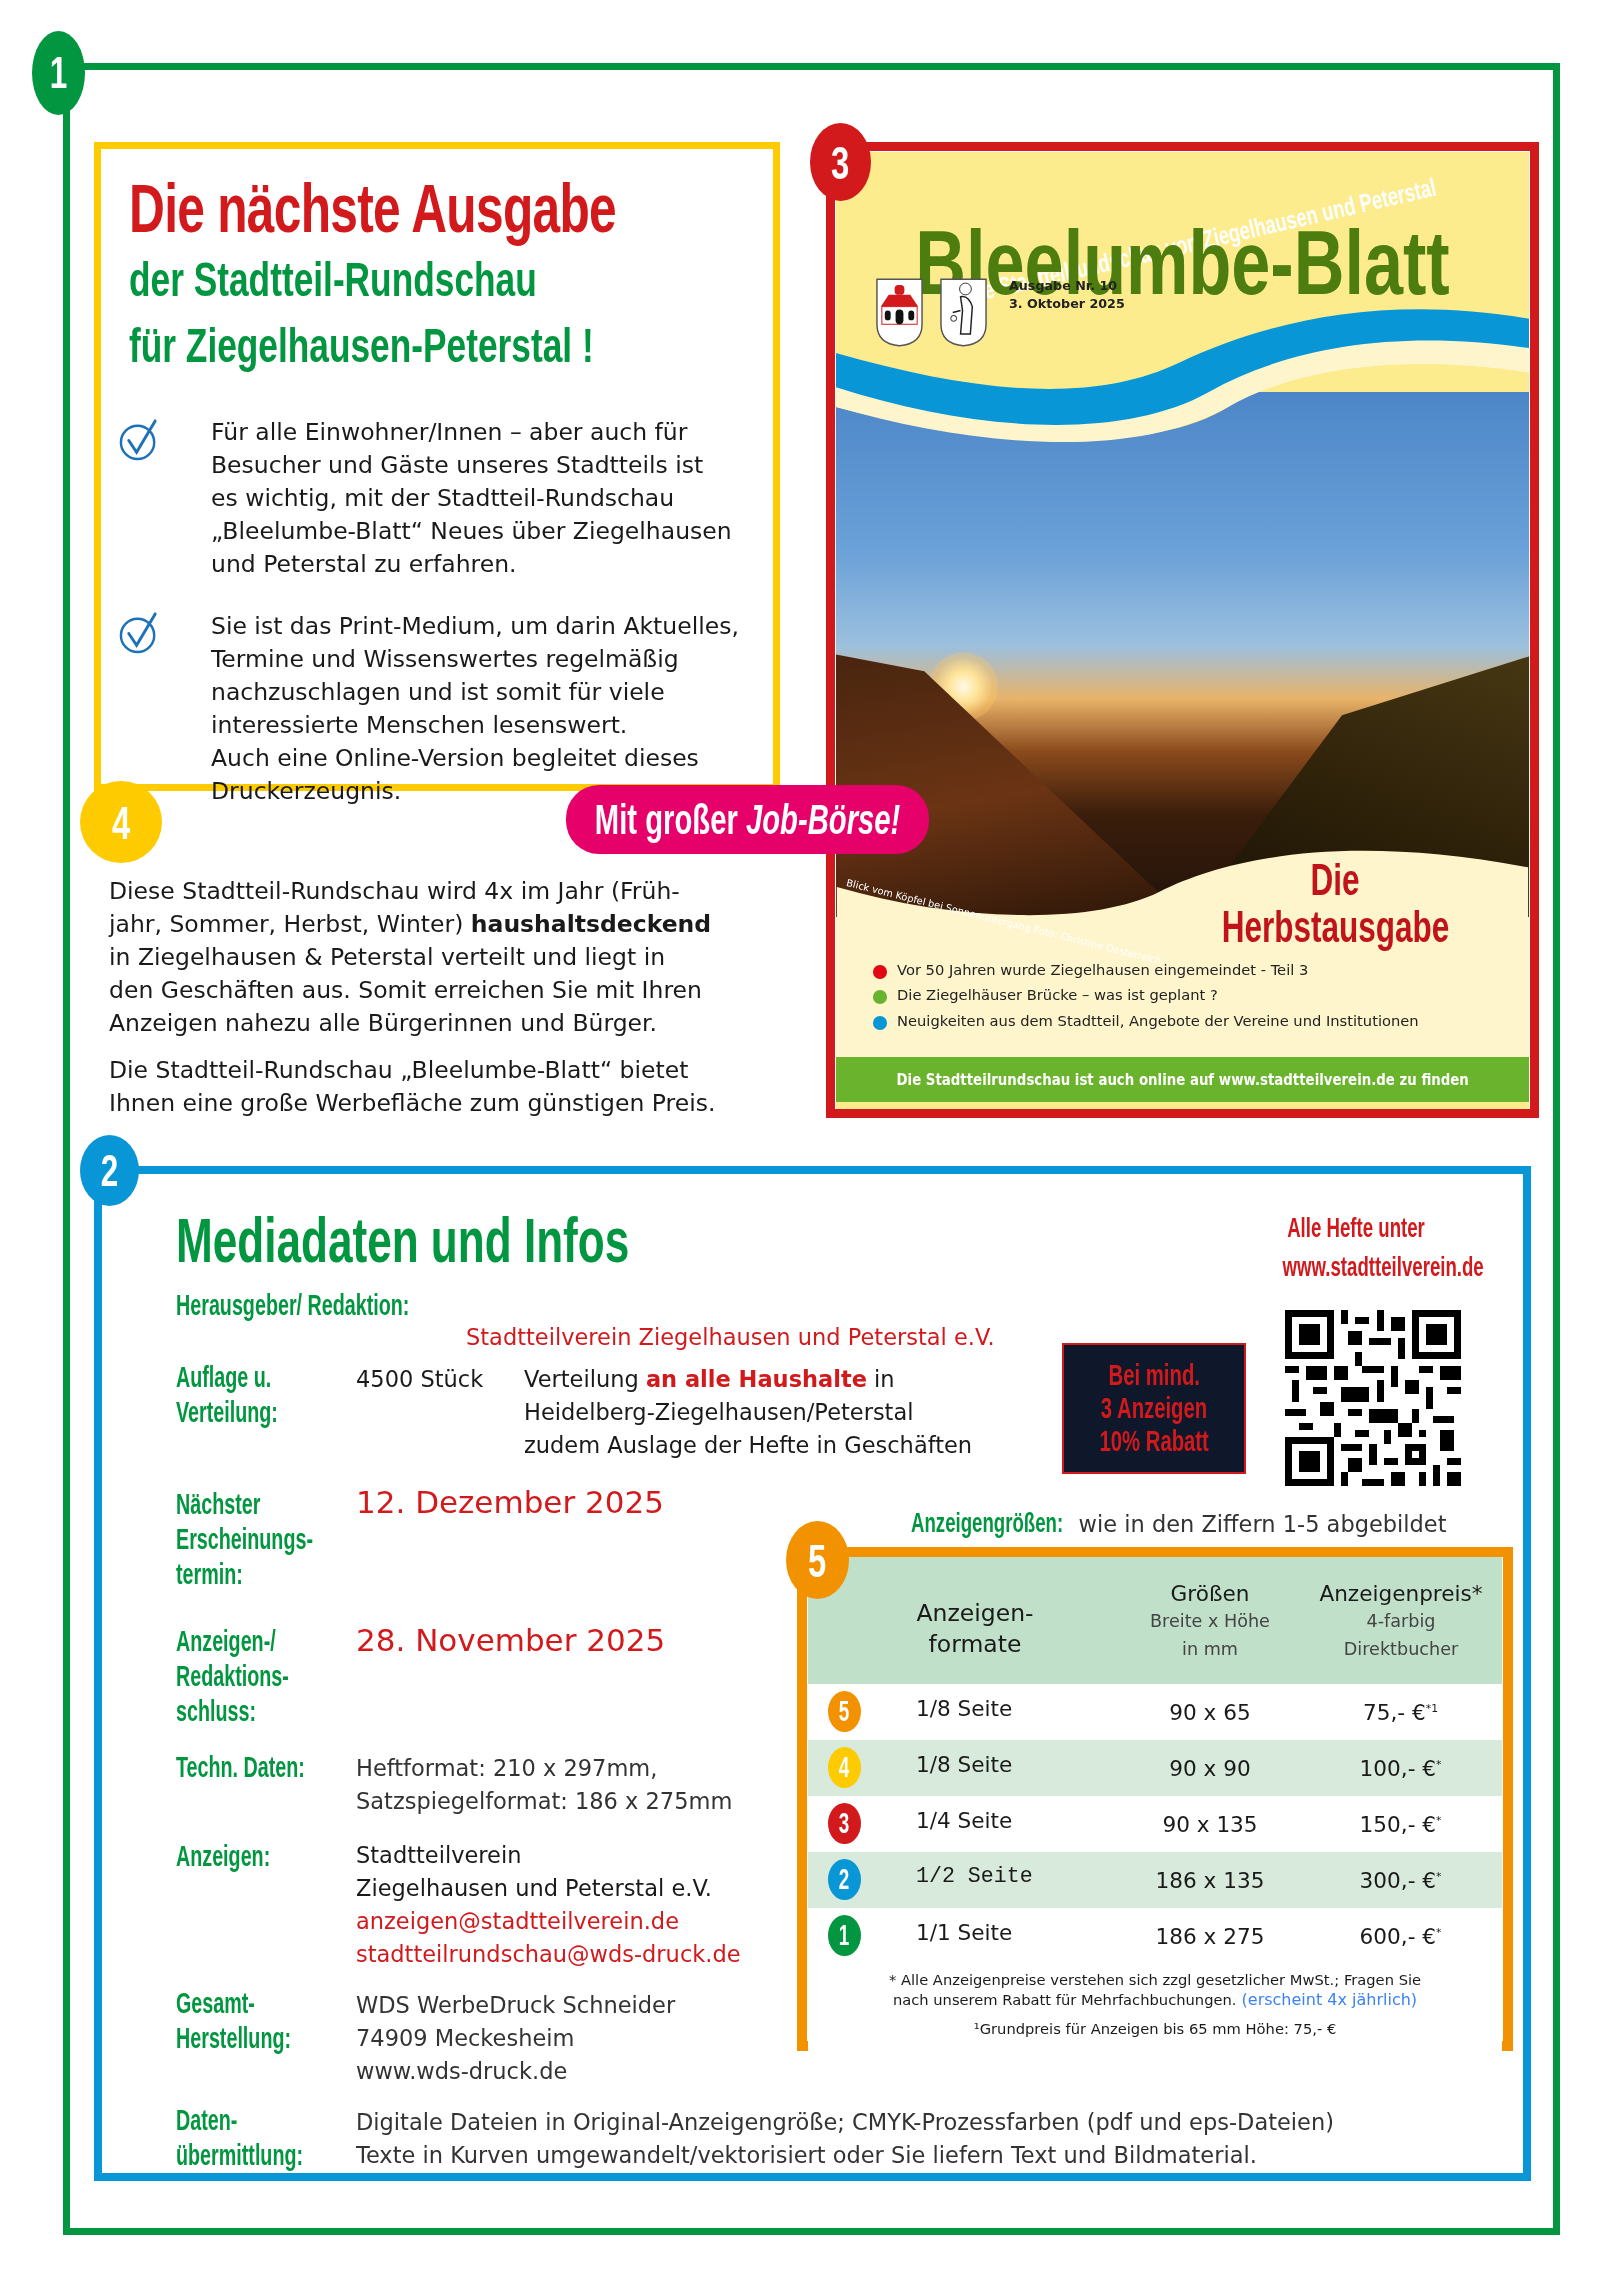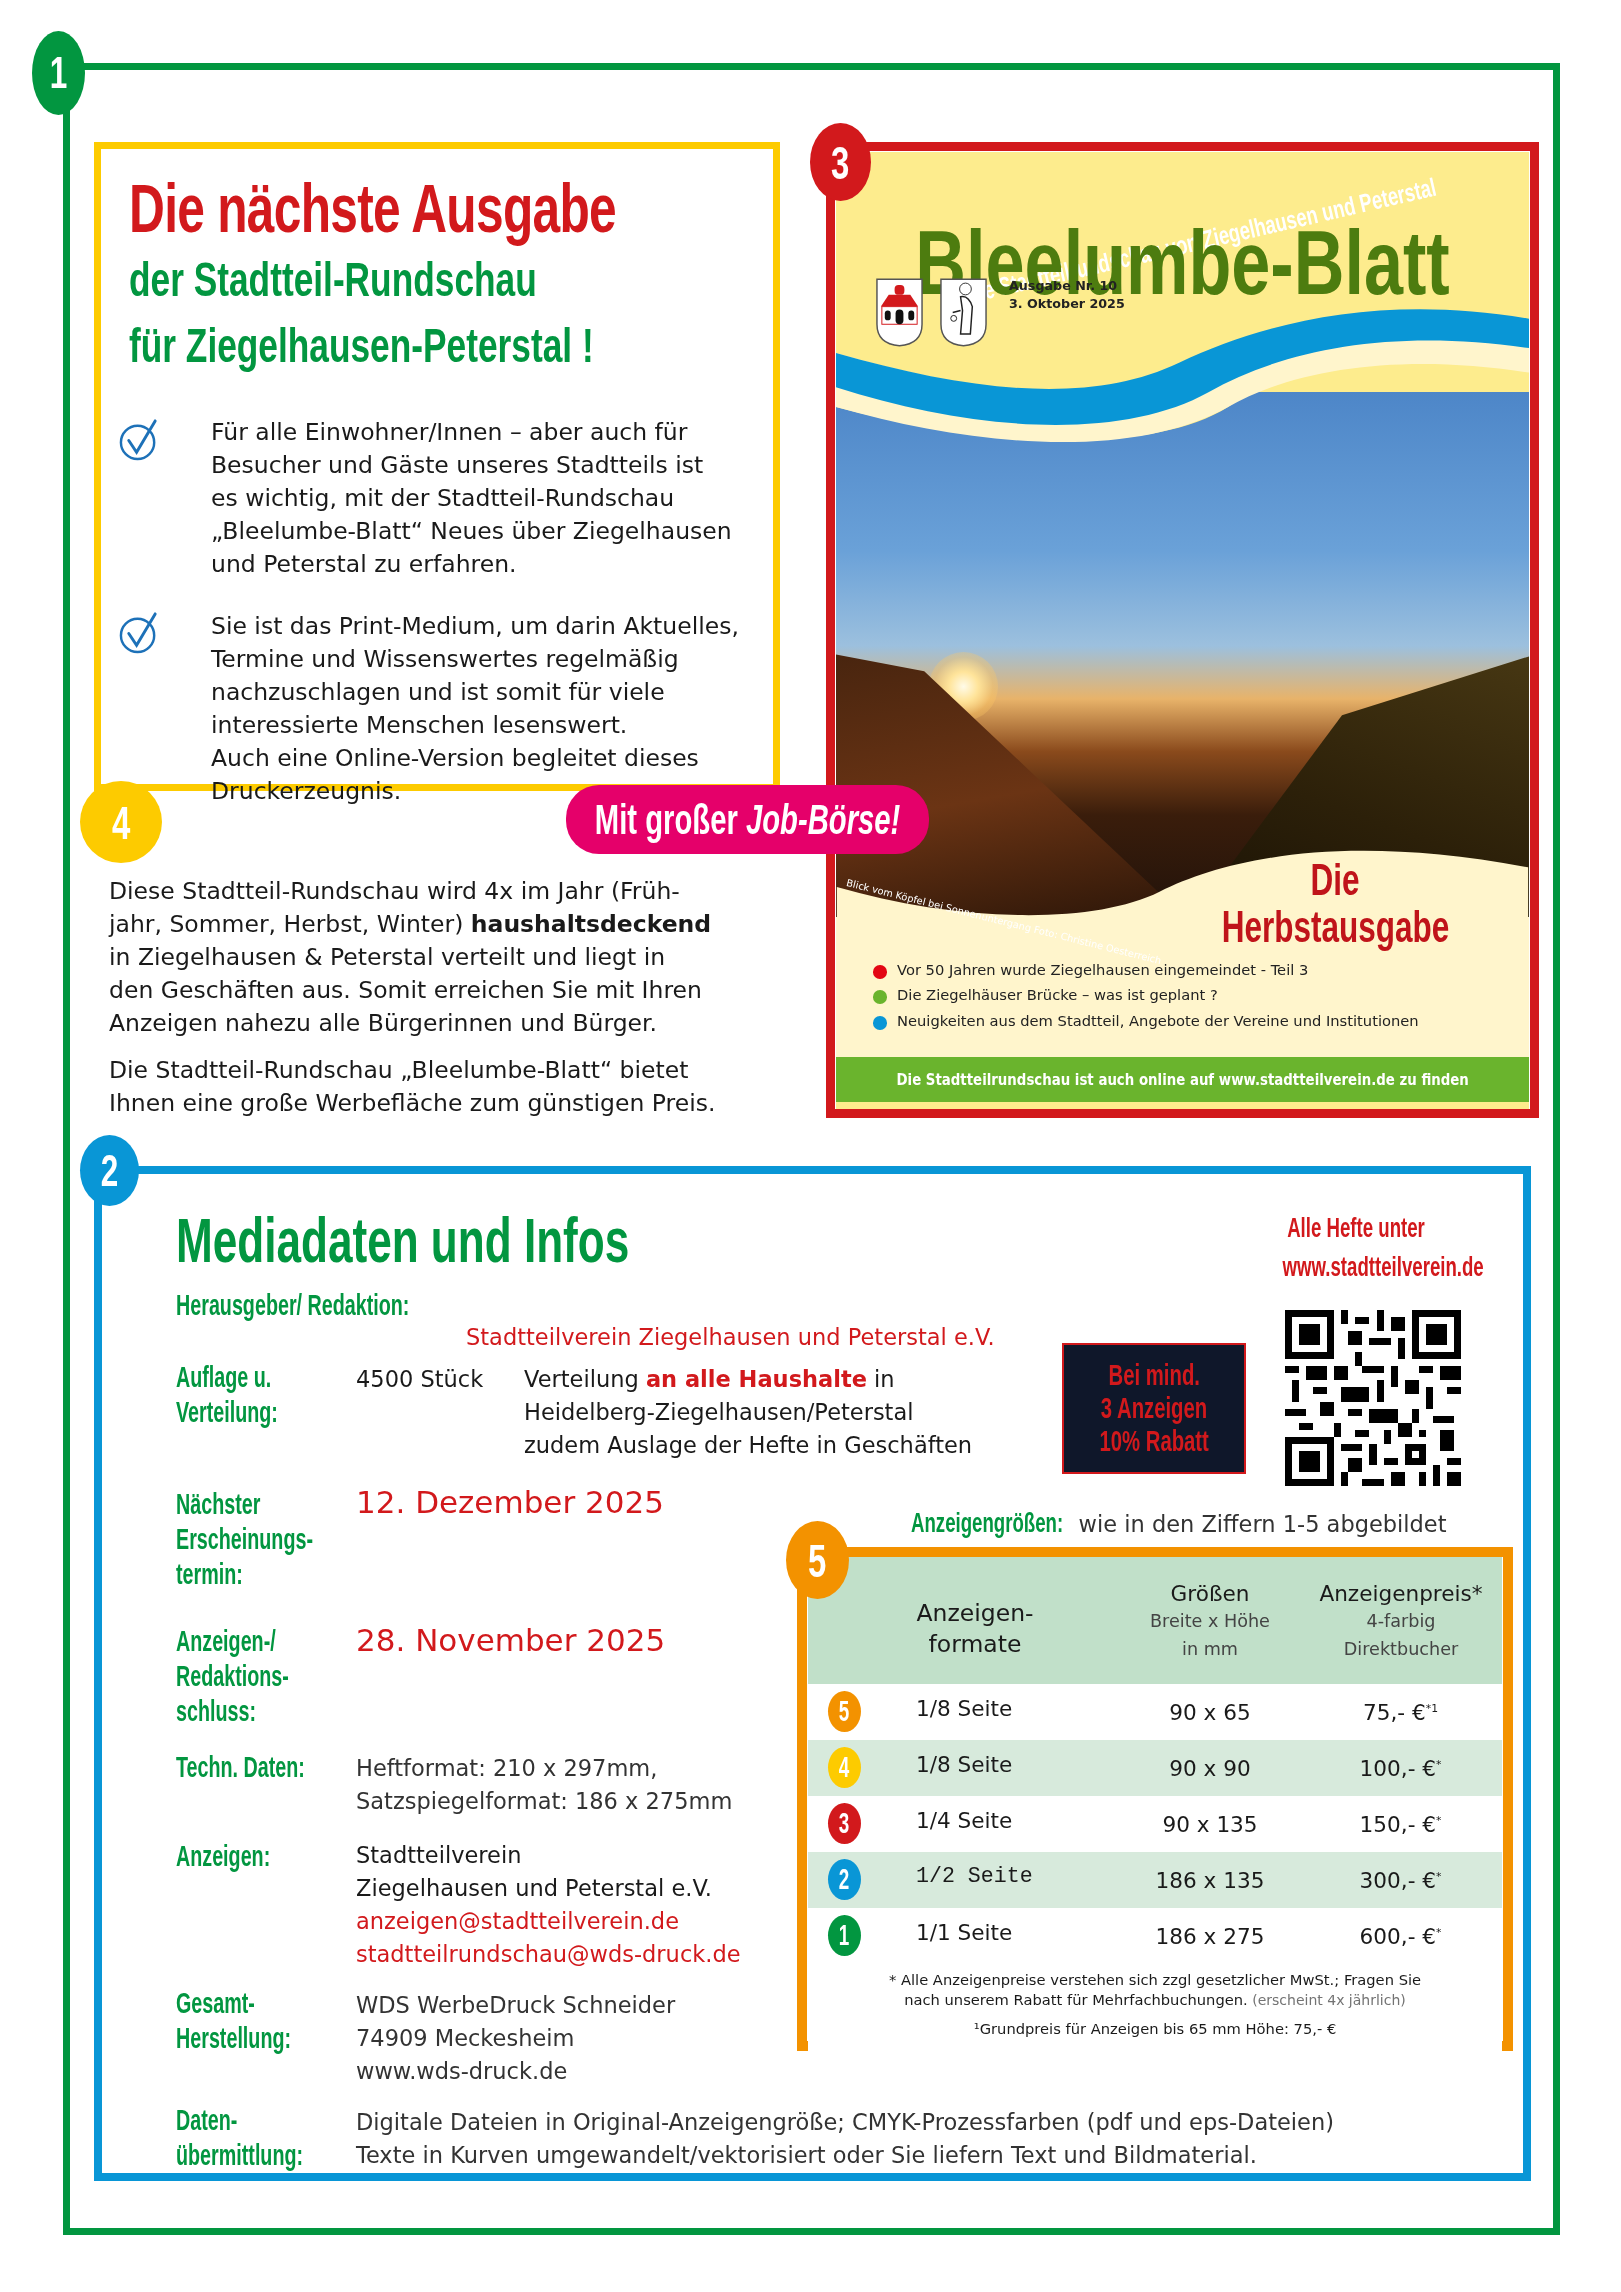--- a/index.html
+++ b/index.html
@@ -409,21 +409,21 @@
           <span>1</span>
         </div>
         <div class="tcell" style="left:108px;top:11.8px;">1/1 Seite</div>
         <div class="tcell" style="left:304px;width:196px;text-align:center;top:15.7px;">186 x 275</div>
         <div class="tcell" style="left:529px;width:127px;text-align:center;top:15.7px;"><span>600,- €</span><sup style="font-size:10.8px;">*</sup></div>
       </div>
     </div>
   <div style="position:relative;height:98px;background:#fff;">
     <div class="foot" style="top:5.9px;">
       <div>* Alle Anzeigenpreise verstehen sich zzgl gesetzlicher MwSt.; Fragen Sie</div>
-      <div><span>nach unserem Rabatt für Mehrfachbuchungen.</span><span style="font-size:14px;color:#737373;"> (erscheint 4x jährlich)</span></div>
+      <div><span>nach unserem Rabatt für Mehrfachbuchungen.</span><span style="font-size:16px;color:#3b82f6;"> (erscheint 4x jährlich)</span></div>
     </div>
     <div class="foot" style="top:55px;">¹Grundpreis für Anzeigen bis 65 mm Höhe:  75,- €</div>
   </div>
 </div>
 <div class="badge" style="left:786px;top:1521px;width:63px;height:78px;background:#F39200;font-size:47px;">
     <span>5</span>
   </div>
 
 
 </body></html>

